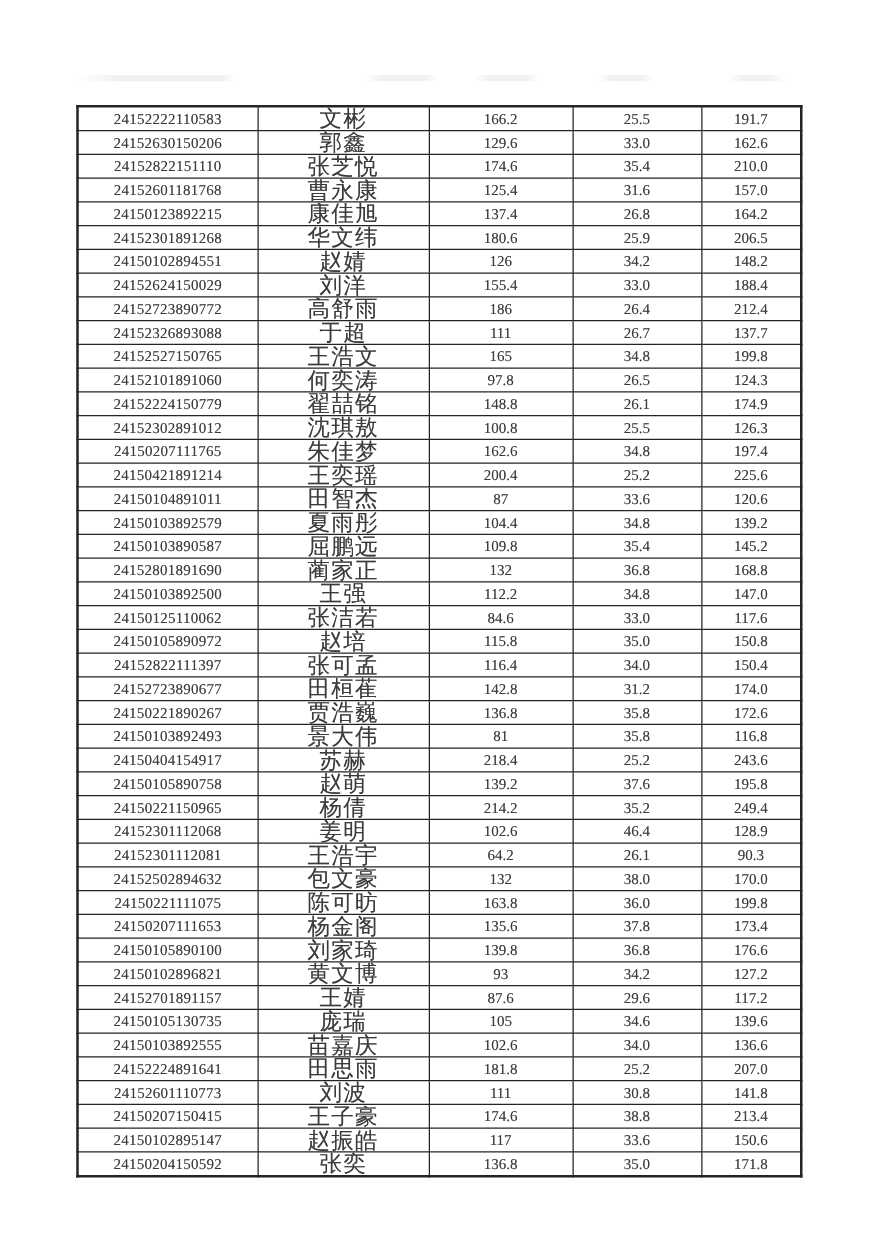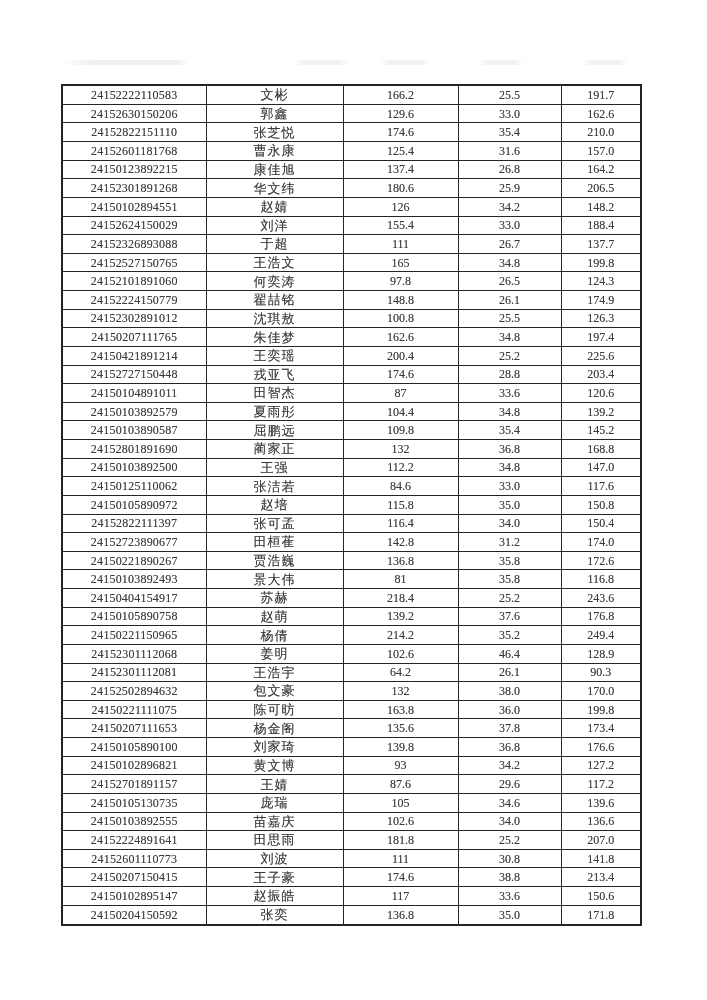--- a/index.html
+++ b/index.html
@@ -34,21 +34,21 @@
     line-height: 1;
     color: #3b3b3b;
     white-space: nowrap;
     overflow: hidden;
     text-shadow: 0 0 0.5px rgba(40,40,40,0.45);
   }
   table.score-table td.col-id {
     letter-spacing: 0.2px;
   }
   table.score-table td.col-name {
-    font-size: 13px;
+    font-size: 18px;
     letter-spacing: 1px;
   }
   
   .crop-remnant {
     position: absolute;
     left: 61px;
     top: 60px;
     width: 579px;
     height: 5px;
     background:
@@ -125,20 +125,27 @@
           <td class="col-total">148.2</td>
         </tr>
         <tr>
           <td class="col-id">24152624150029</td>
           <td class="col-name">刘洋</td>
           <td class="col-score1">155.4</td>
           <td class="col-score2">33.0</td>
           <td class="col-total">188.4</td>
         </tr>
         <tr>
+          <td class="col-id">24152723890772</td>
+          <td class="col-name">高舒雨</td>
+          <td class="col-score1">186</td>
+          <td class="col-score2">26.4</td>
+          <td class="col-total">212.4</td>
+        </tr>
+        <tr>
           <td class="col-id">24152326893088</td>
           <td class="col-name">于超</td>
           <td class="col-score1">111</td>
           <td class="col-score2">26.7</td>
           <td class="col-total">137.7</td>
         </tr>
         <tr>
           <td class="col-id">24152527150765</td>
           <td class="col-name">王浩文</td>
           <td class="col-score1">165</td>
@@ -174,27 +181,20 @@
           <td class="col-total">197.4</td>
         </tr>
         <tr>
           <td class="col-id">24150421891214</td>
           <td class="col-name">王奕瑶</td>
           <td class="col-score1">200.4</td>
           <td class="col-score2">25.2</td>
           <td class="col-total">225.6</td>
         </tr>
         <tr>
-          <td class="col-id">24152727150448</td>
-          <td class="col-name">戎亚飞</td>
-          <td class="col-score1">174.6</td>
-          <td class="col-score2">28.8</td>
-          <td class="col-total">203.4</td>
-        </tr>
-        <tr>
           <td class="col-id">24150104891011</td>
           <td class="col-name">田智杰</td>
           <td class="col-score1">87</td>
           <td class="col-score2">33.6</td>
           <td class="col-total">120.6</td>
         </tr>
         <tr>
           <td class="col-id">24150103892579</td>
           <td class="col-name">夏雨彤</td>
           <td class="col-score1">104.4</td>
@@ -269,21 +269,21 @@
           <td class="col-name">苏赫</td>
           <td class="col-score1">218.4</td>
           <td class="col-score2">25.2</td>
           <td class="col-total">243.6</td>
         </tr>
         <tr>
           <td class="col-id">24150105890758</td>
           <td class="col-name">赵萌</td>
           <td class="col-score1">139.2</td>
           <td class="col-score2">37.6</td>
-          <td class="col-total">176.8</td>
+          <td class="col-total">195.8</td>
         </tr>
         <tr>
           <td class="col-id">24150221150965</td>
           <td class="col-name">杨倩</td>
           <td class="col-score1">214.2</td>
           <td class="col-score2">35.2</td>
           <td class="col-total">249.4</td>
         </tr>
         <tr>
           <td class="col-id">24152301112068</td>

